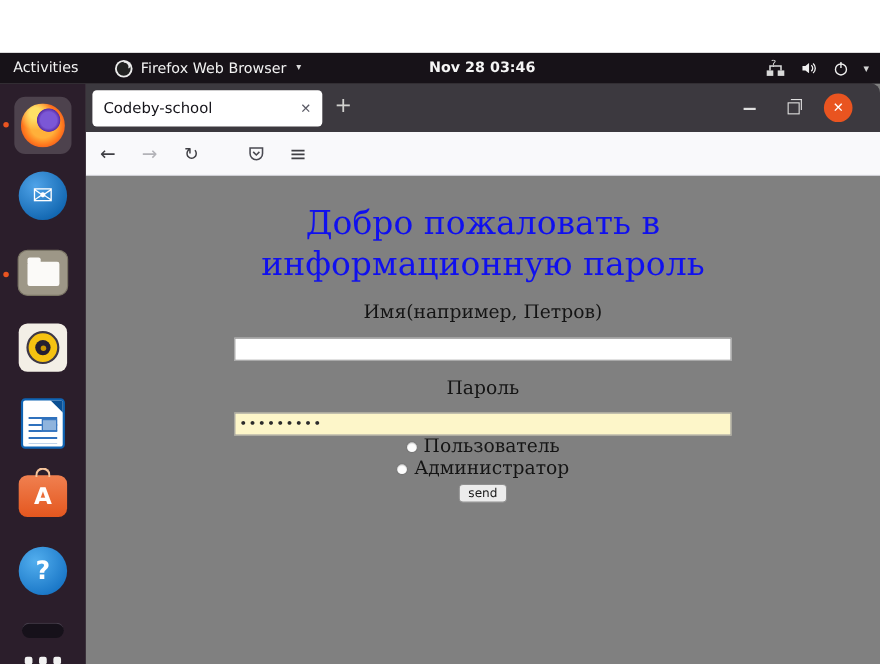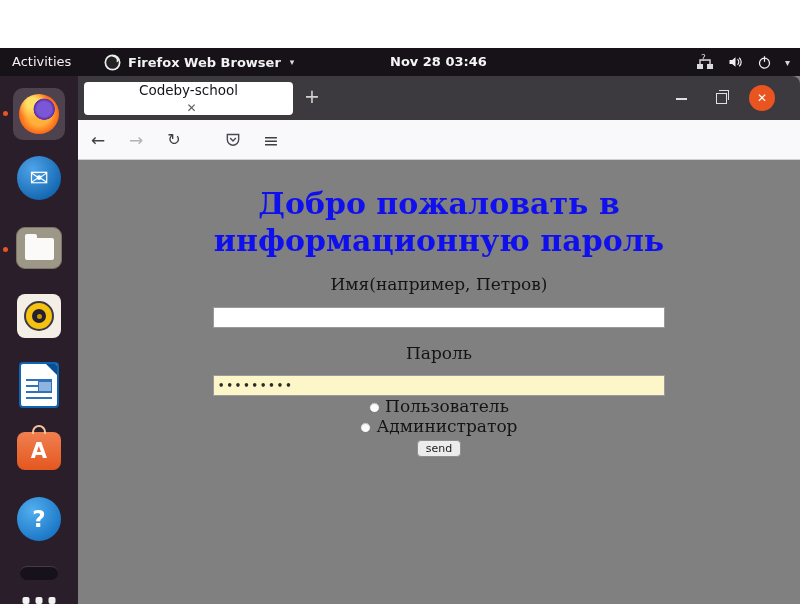--- a/index.html
+++ b/index.html
@@ -2,21 +2,21 @@
 <html><head>
 <meta charset="utf-8">
 <style>
   html,body{margin:0;padding:0;}
   body{width:800px;height:604px;font-family:"DejaVu Sans","Liberation Sans",sans-serif;}
   .screen{position:relative;width:800px;height:604px;background:#808080;overflow:hidden;margin-top:48px;}
 
   
   .top-panel{position:absolute;left:0;top:0;width:800px;height:28px;background:#171218;color:#e9e9e9;z-index:9;}
   .activities{position:absolute;left:12px;top:0;height:28px;line-height:28px;font-size:13px;color:#f2f2f2;}
-  .app-menu{position:absolute;left:104px;top:0;height:28px;display:flex;align-items:center;gap:7px;font-size:13px;color:#f2f2f2;font-weight:bold;}
+  .app-menu{position:absolute;left:104px;top:0;height:28px;display:flex;align-items:center;gap:7px;font-size:13px;color:#f2f2f2;}
   .app-menu .caret{font-size:9px;color:#dcdcdc;margin-left:2px;}
   .clock{position:absolute;left:390px;top:0;height:28px;line-height:28px;font-size:13px;font-weight:bold;color:#f5f5f5;}
   .status-area{position:absolute;right:10px;top:0;height:28px;display:flex;align-items:center;gap:13px;}
   .status-area .caret{font-size:10px;color:#d5d5d5;}
 
   
   .dock{position:absolute;left:0;top:28px;width:78px;height:571px;background:#2b1e2b;z-index:8;}
   .dock-item{position:absolute;left:50%;transform:translateX(-50%);cursor:pointer;}
   .run-dot{position:absolute;left:3px;width:5px;height:5px;border-radius:50%;background:#E95420;}
   .ff-tile{top:12px;width:52px;height:52px;border-radius:10px;background:rgba(255,255,255,0.16);display:flex;align-items:center;justify-content:center;}
@@ -42,21 +42,21 @@
   .sw-handle{position:absolute;top:-7px;left:50%;transform:translateX(-50%);width:14px;height:9px;border:2px solid #f6c39a;border-bottom:none;border-radius:7px 7px 0 0;box-sizing:border-box;}
   .sw-letter{color:#fff;font-size:21px;font-weight:bold;line-height:1;}
   .help-circle{top:421px;width:44px;height:44px;border-radius:50%;background:radial-gradient(circle at 35% 30%, #52aeee, #1673c4 82%);display:flex;align-items:center;justify-content:center;color:#fff;font-size:23px;font-weight:bold;}
   .pill{top:490px;width:38px;height:13px;border-radius:7px;background:#16111a;border-top:1px solid #443c49;}
   .apps-grid{top:521px;display:grid;grid-template-columns:repeat(3,7px);grid-gap:6px;}
   .apps-grid i{width:7px;height:7px;background:#f2f2f2;border-radius:2px;}
 
   
   .window{position:absolute;left:78px;top:28px;width:722px;height:570px;}
   .titlebar{position:relative;height:44px;background:#3c393f;border-top-right-radius:8px;}
-  .tab{position:absolute;left:6px;top:6px;width:209px;height:33px;background:#ffffff;border-radius:4px;display:flex;align-items:center;padding:0 10px;box-sizing:border-box;cursor:pointer;flex-direction:column;}
+  .tab{position:absolute;left:6px;top:6px;width:209px;height:33px;background:#ffffff;border-radius:4px;display:flex;align-items:center;padding:0 10px;box-sizing:border-box;cursor:pointer;}
   .tab-title{flex:1;font-size:13.5px;color:#15141a;white-space:nowrap;overflow:hidden;}
   .tab-close{font-size:12px;color:#5b5b66;margin-left:6px;cursor:pointer;}
   .new-tab{position:absolute;left:226px;top:9px;font-size:19px;color:#d2d2cf;cursor:pointer;}
   .wc-min{position:absolute;left:598px;top:22px;width:11px;height:2px;background:#e0e0e0;cursor:pointer;}
   .wc-restore{position:absolute;left:638px;top:17px;width:9px;height:9px;border:1px solid #e0e0e0;cursor:pointer;}
   .wc-restore::before{content:"";position:absolute;left:2px;top:-4px;width:9px;height:9px;border:1px solid #e0e0e0;border-bottom:none;border-left:none;}
   .wc-close{position:absolute;left:671px;top:9px;width:26px;height:26px;border-radius:50%;background:#E95420;color:#fff;font-size:12px;display:flex;align-items:center;justify-content:center;cursor:pointer;}
 
   .navbar{position:relative;height:40px;background:#f9f9fb;border-bottom:1px solid #cfcfd4;display:flex;align-items:center;padding-left:11px;box-sizing:border-box;}
   .nav-btn{width:18px;text-align:center;font-size:17px;color:#3f3f44;cursor:pointer;}
@@ -66,21 +66,21 @@
   .urlbar .sep{width:6px;}
   .url-text{flex:1;font-size:14.5px;margin-left:9px;white-space:nowrap;overflow:hidden;}
   .url-domain{color:#15141a;font-weight:bold;}
   .url-path{color:#7a7a82;}
   .star{font-size:16px;color:#4a4a52;cursor:pointer;}
   .pocket{margin-left:41px;cursor:pointer;display:flex;}
   .hamburger{margin-left:21px;font-size:19px;color:#3f3f44;cursor:pointer;}
 
   
   .content{position:relative;height:485px;background:#808080;text-align:center;color:#141414;font-family:"DejaVu Serif","Liberation Serif",serif;overflow:hidden;}
-  .page-heading{margin:25px auto 0;font-size:30px;line-height:37px;font-weight:bold;color:#1010ee;}
+  .page-heading{margin:25px auto 0;font-size:30px;line-height:37px;font-weight:normal;color:#1010ee;}
   .page-heading span{display:block;}
   .intro{margin:24px 0 0;font-size:17px;}
   .field-label{margin:15px 0 0;font-size:17px;}
   .text-field{display:block;margin:13px auto 0;width:452px;height:21px;box-sizing:border-box;border:1px solid #9a9a9a;background:#ffffff;padding:0 4px;font-size:12px;}
   .pass-field{margin-top:12px;background:#fdf6c9;color:#2b2b2b;font-size:10px;letter-spacing:2px;font-weight:bold;font-family:"DejaVu Sans",sans-serif;}
   .radio-row{margin-top:1px;font-size:17px;line-height:19px;}
   .radio-dot{display:inline-block;width:11px;height:11px;border-radius:50%;background:#fdfdfd;border:1px solid #777;box-sizing:border-box;vertical-align:middle;margin-right:5px;box-shadow:inset 0 1px 1px rgba(0,0,0,0.25);cursor:pointer;}
   .send-btn{margin-top:4px;font-family:"DejaVu Sans",sans-serif;font-size:11px;color:#1a1a1a;background:#ececec;border:1px solid #8f8f8f;border-radius:4px;padding:1px 8px;cursor:pointer;}
 
   .edge-dark{position:absolute;left:78px;top:596px;width:722px;height:3px;background:#5e5e5e;}

